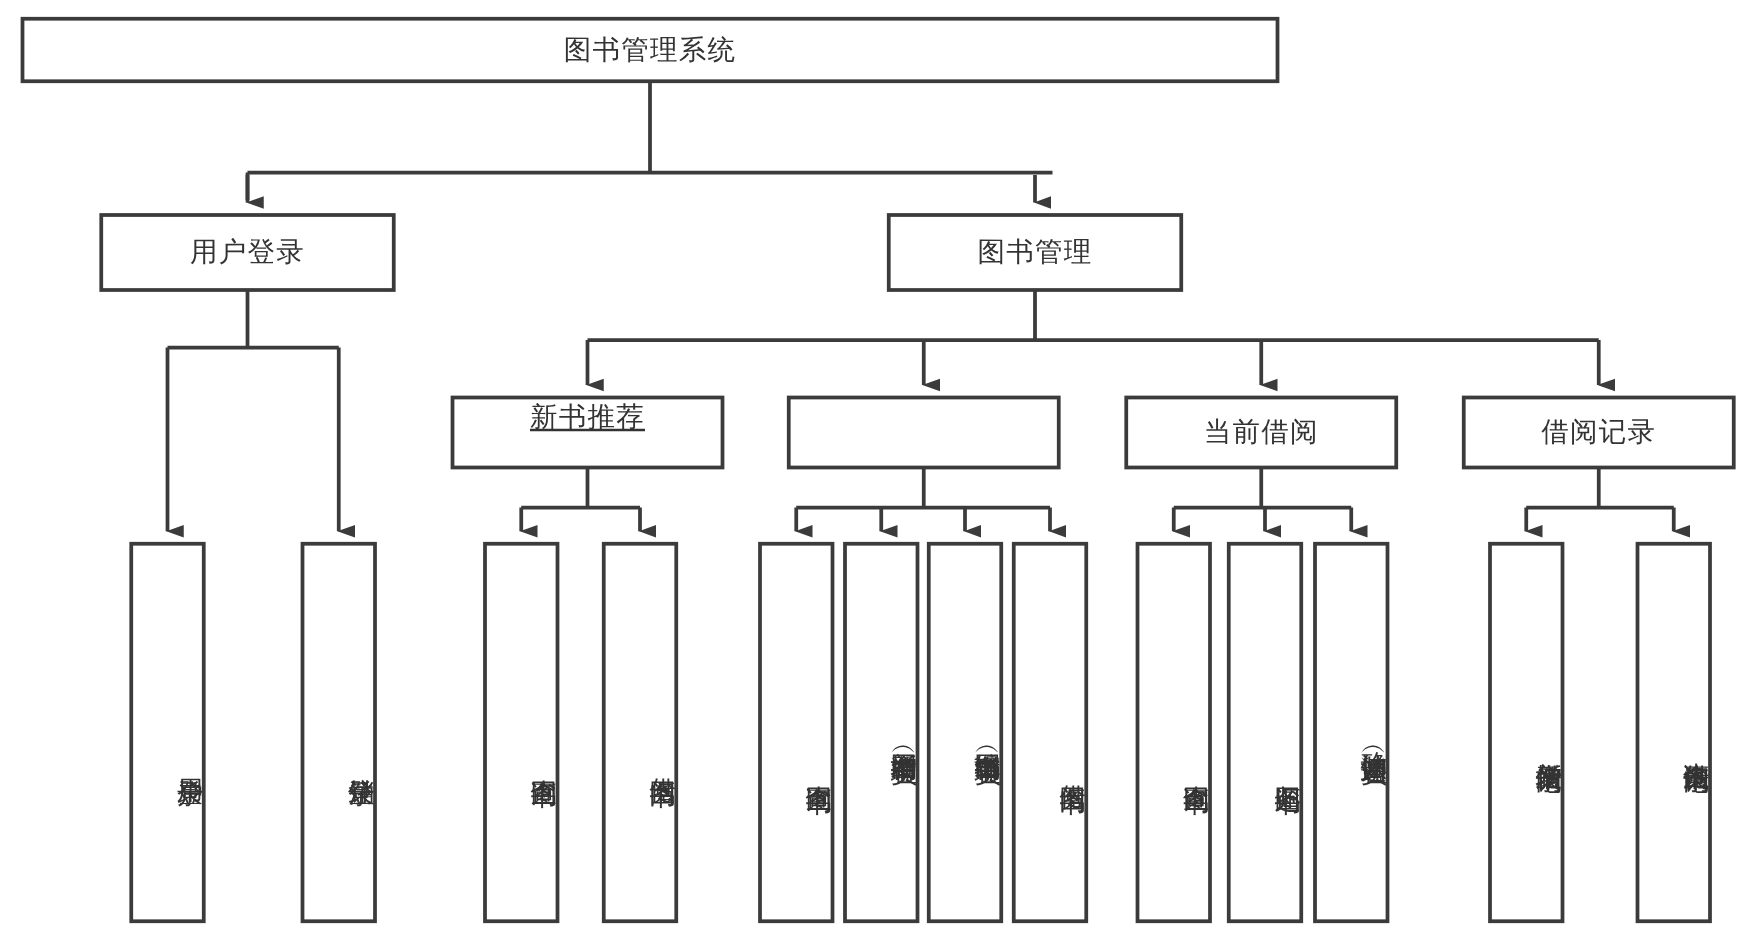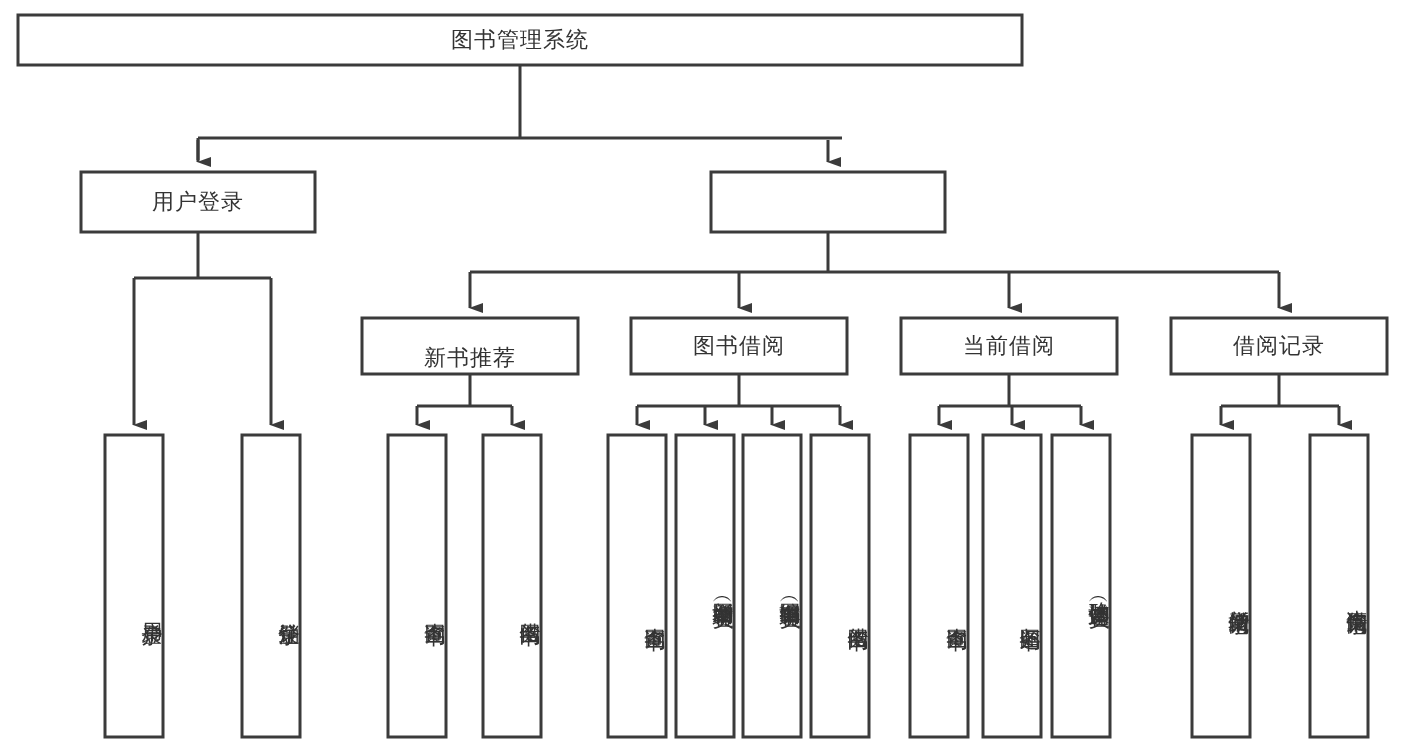--- a/index.html
+++ b/index.html
@@ -112,23 +112,23 @@
     <rect class="node-rect" x="910" y="435" width="58" height="302"></rect>
     <rect class="node-rect" x="983" y="435" width="58" height="302"></rect>
     <rect class="node-rect" x="1052" y="435" width="58" height="302"></rect>
     <rect class="node-rect" x="1192" y="435" width="58" height="302"></rect>
     <rect class="node-rect" x="1310" y="435" width="58" height="302"></rect>
   </svg>
 
   <div class="hlabel-wrap" style="left:18px;top:15px;width:1004px;height:50px;">图书管理系统</div>
 
   <div class="hlabel-wrap" style="left:81px;top:172px;width:234px;height:60px;">用户登录</div>
+  <div class="hlabel-wrap" style="left:711px;top:172px;width:234px;height:60px;">图书管理</div>
 
-  <div class="hlabel-wrap" style="left:362px;top:330px;width:216px;height:56px;">新书推荐</div>
-  <div class="hlabel-wrap" style="left:631px;top:318px;width:216px;height:56px;">图书借阅</div>
+  <div class="hlabel-wrap" style="left:362px;top:306px;width:216px;height:56px;text-decoration:underline;">新书推荐</div>
   <div class="hlabel-wrap" style="left:901px;top:318px;width:216px;height:56px;text-align:right;">当前借阅</div>
   <div class="hlabel-wrap" style="left:1171px;top:318px;width:216px;height:56px;">借阅记录</div>
 
   <div class="vlabel-wrap" style="left:105px;top:498px;width:58px;height:220px;">用户登录</div>
   <div class="vlabel-wrap" style="left:242px;top:498px;width:58px;height:220px;">注销登录</div>
   <div class="vlabel-wrap" style="left:388px;top:498px;width:58px;height:220px;">查询图书</div>
   <div class="vlabel-wrap" style="left:483px;top:498px;width:58px;height:220px;">借阅图书</div>
   <div class="vlabel-wrap" style="left:608px;top:498px;width:58px;height:230px;">查询图书</div>
   <div class="vlabel-wrap" style="left:676px;top:445px;width:58px;height:288px;">新增图书（管理员）</div>
   <div class="vlabel-wrap" style="left:743px;top:445px;width:58px;height:288px;">编辑图书（管理员）</div>

